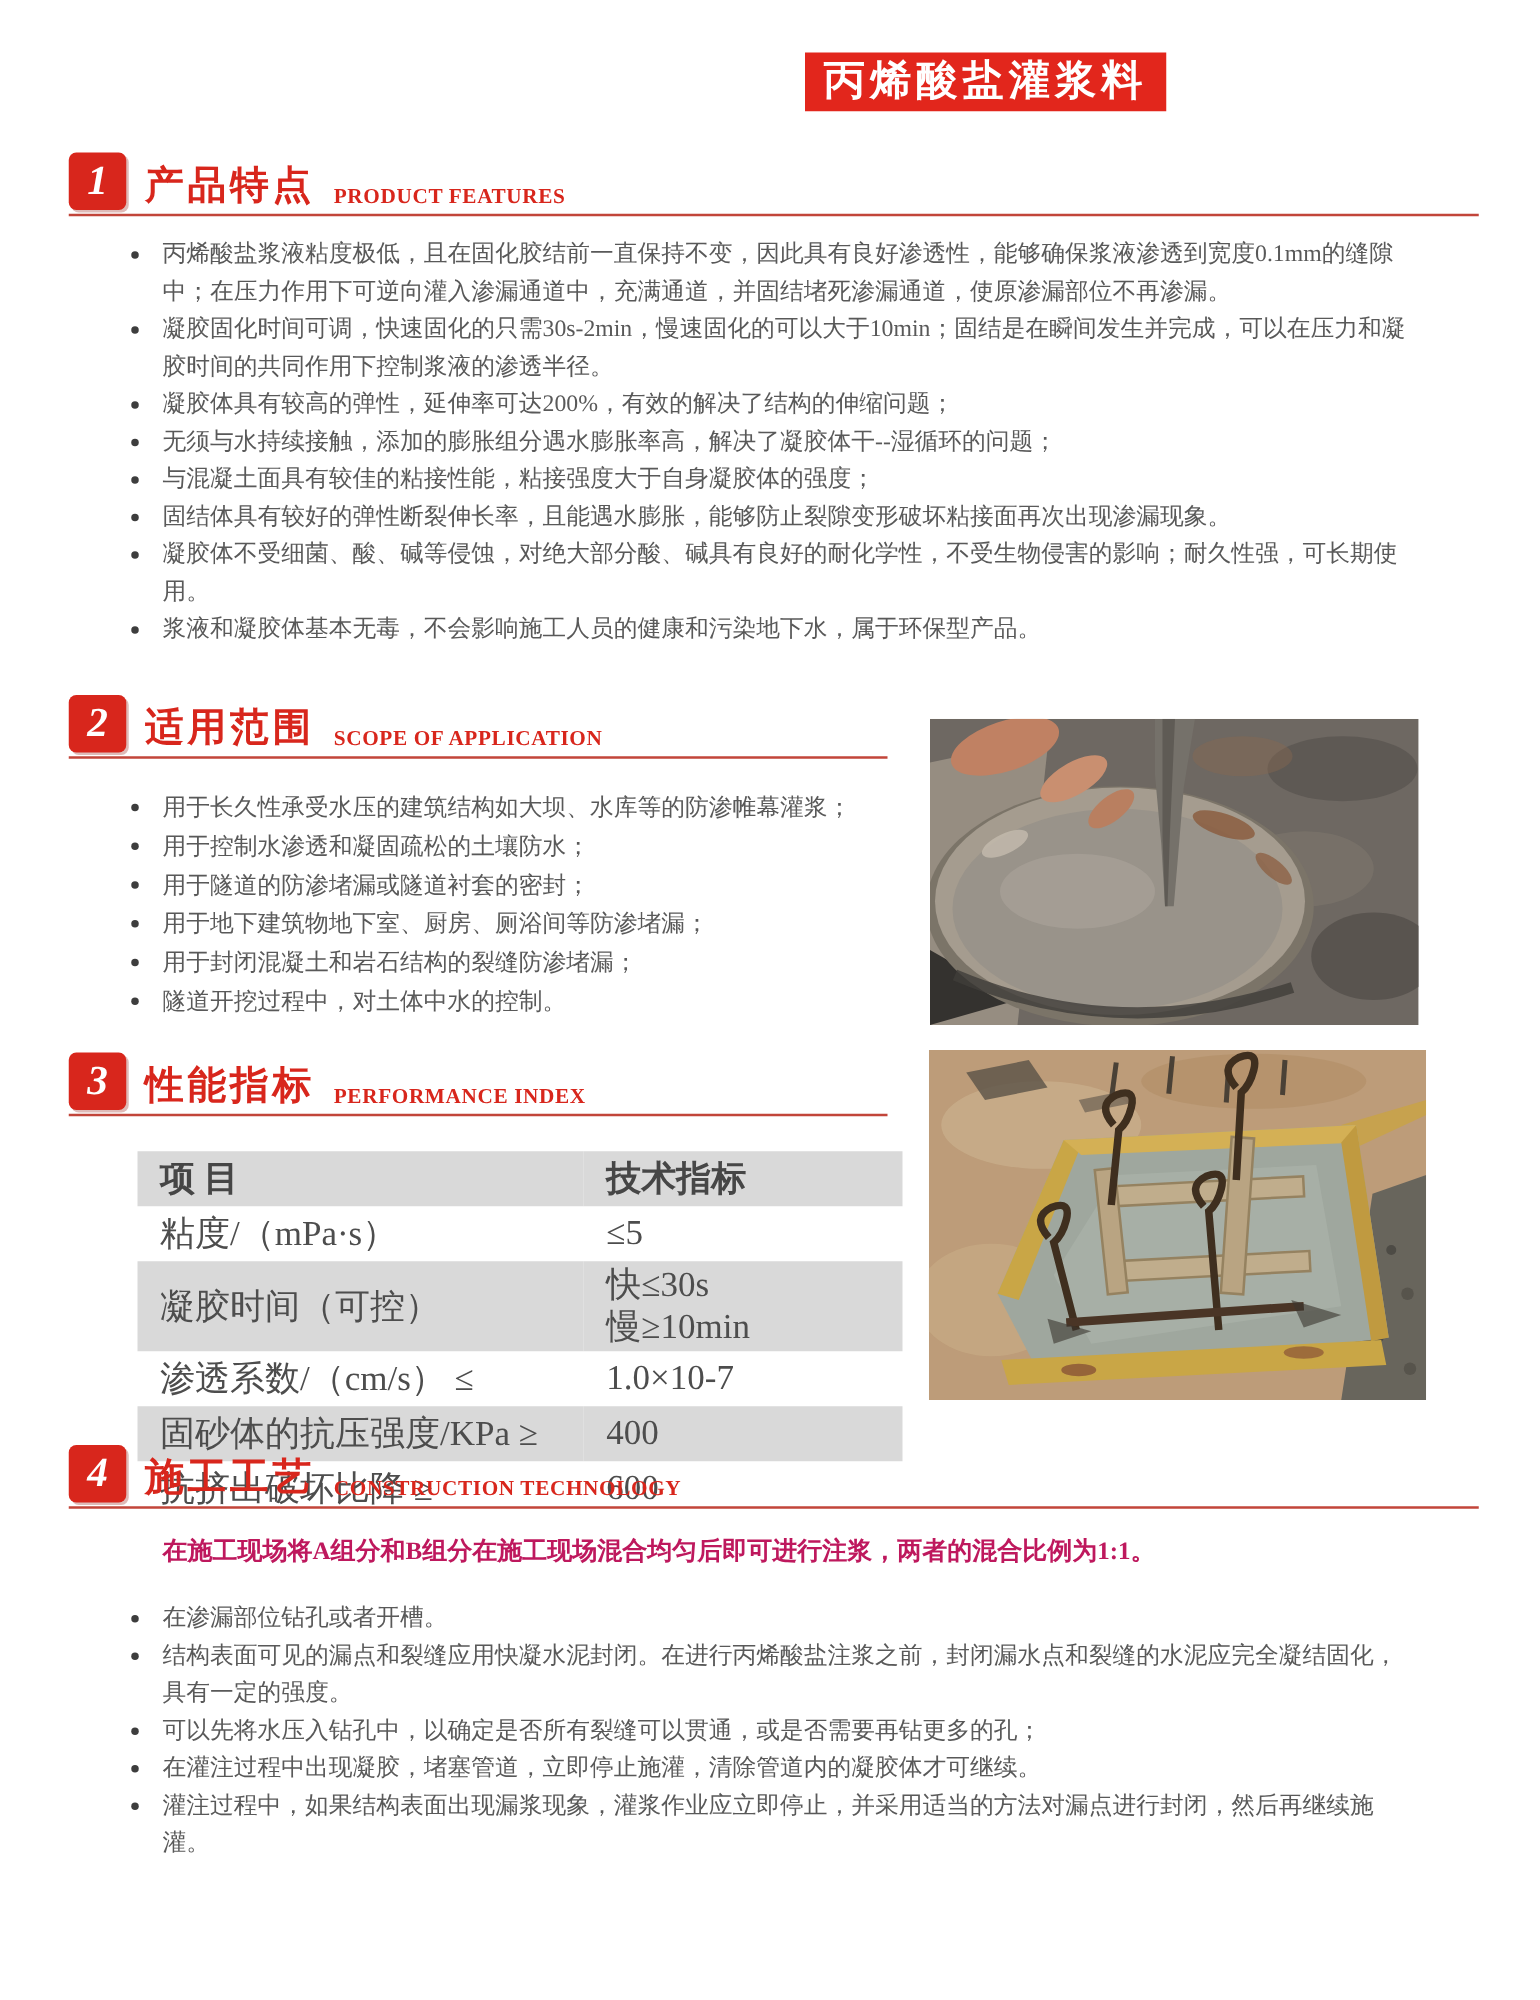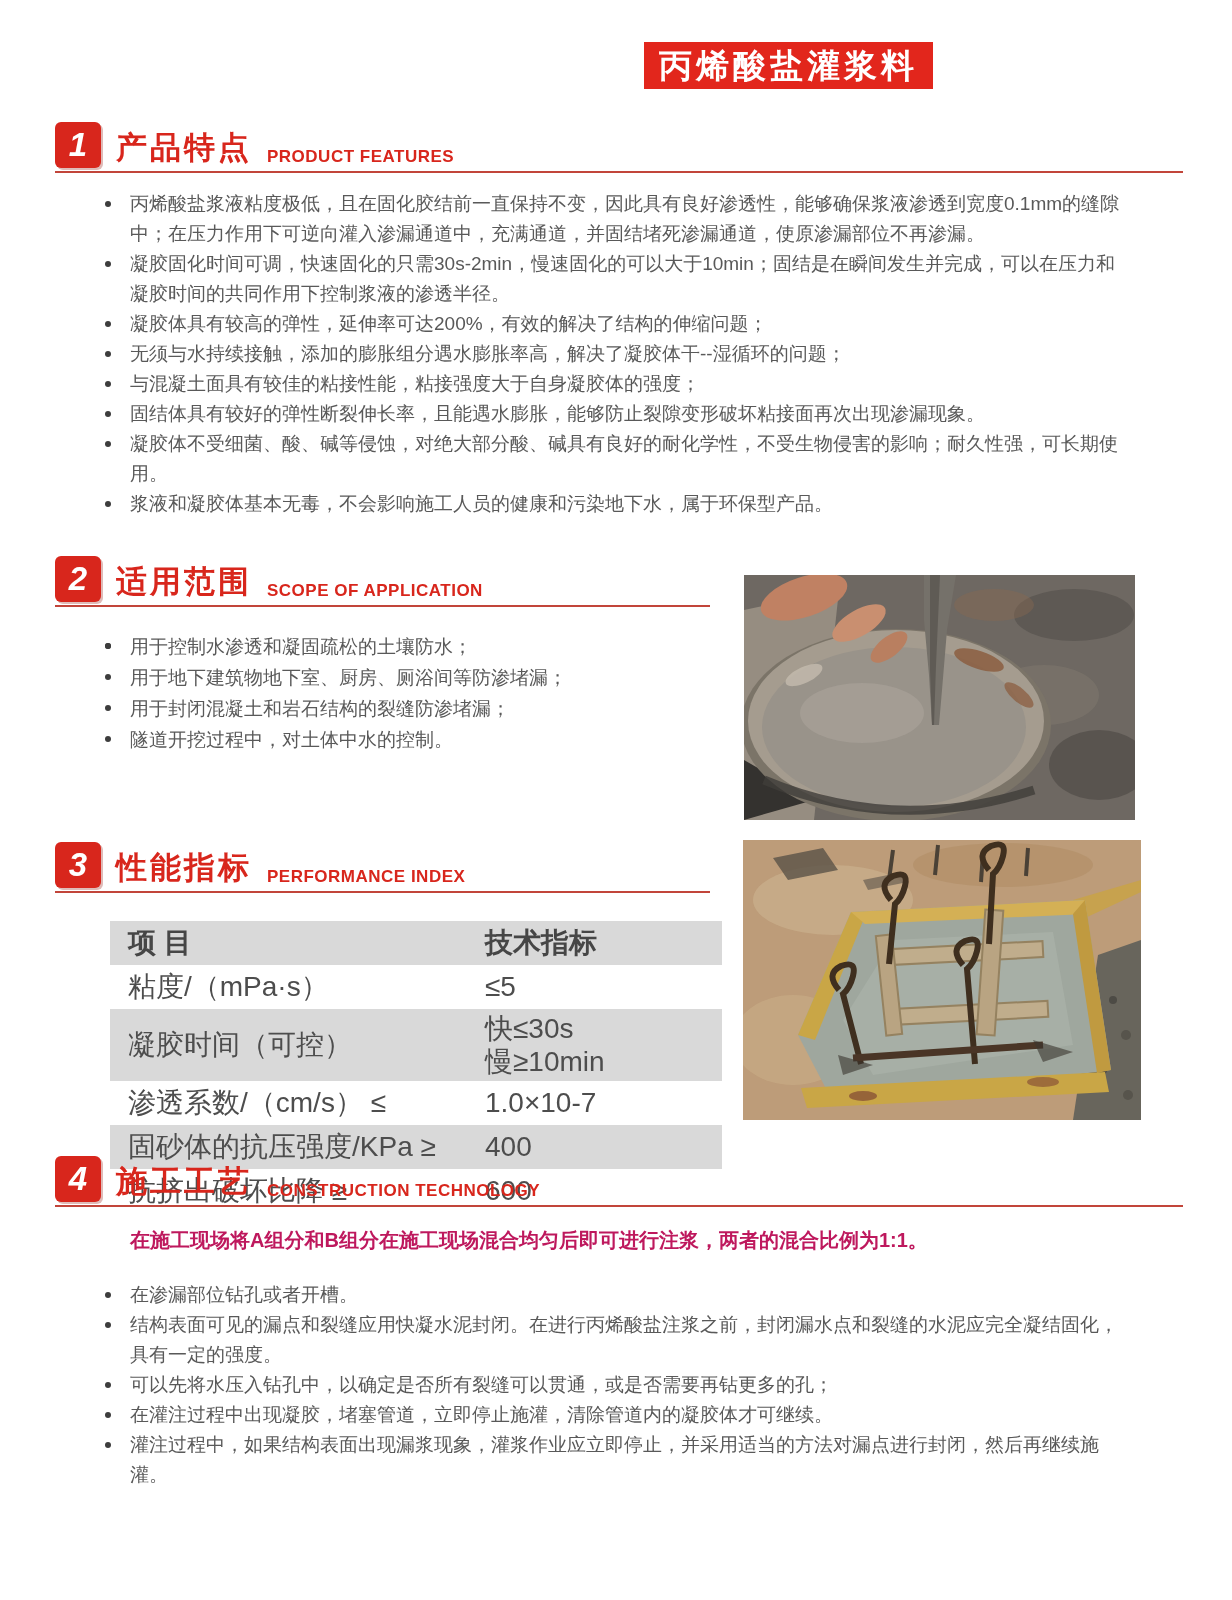--- a/index.html
+++ b/index.html
@@ -7,21 +7,21 @@
     --banner-red:#e2261c;
     --rule-red:#c2453a;
     --text-gray:#595959;
     --table-gray:#d9d9d9;
     --table-text:#4d4d4d;
   }
   *{box-sizing:border-box;}
   html,body{margin:0;padding:0;background:#ffffff;}
   .page{
     position:relative;width:1232px;height:1600px;margin:0 auto;background:#ffffff;
-    overflow:hidden;font-family:Liberation Sans, sans-serif;
+    overflow:hidden;font-family:Liberation Serif, serif;
   }
   .banner{
     position:absolute;left:644px;top:42px;height:47px;line-height:47px;
     padding:0 15px;background:var(--banner-red);color:#ffffff;
     font-size:33px;font-weight:bold;letter-spacing:4px;white-space:nowrap;
   }
   .sec{position:absolute;left:55px;width:1128px;}
   #sec1{top:122px;}
   #sec2{top:556px;}
   #sec3{top:842px;}
@@ -84,22 +84,23 @@
   </section>
 
   <section class="sec" id="sec2">
     <div class="sec-header">
       <div class="sec-num">2</div>
       <span class="sec-cn">适用范围</span>
       <span class="sec-en">SCOPE OF APPLICATION</span>
     </div>
     <div class="rule short"></div>
     <ul class="bullets">
-        <li><span class="dot"></span></li>
+        <li><span class="dot"></span><span>用于长久性承受水压的建筑结构如大坝、水库等的防渗帷幕灌浆；</span></li>
         <li><span class="dot"></span><span>用于控制水渗透和凝固疏松的土壤防水；</span></li>
+        <li><span class="dot"></span><span>用于隧道的防渗堵漏或隧道衬套的密封；</span></li>
         <li><span class="dot"></span><span>用于地下建筑物地下室、厨房、厕浴间等防渗堵漏；</span></li>
         <li><span class="dot"></span><span>用于封闭混凝土和岩石结构的裂缝防渗堵漏；</span></li>
         <li><span class="dot"></span><span>隧道开挖过程中，对土体中水的控制。</span></li>
       </ul>
   </section>
 
   <section class="sec" id="sec3">
     <div class="sec-header">
       <div class="sec-num">3</div>
       <span class="sec-cn">性能指标</span>

